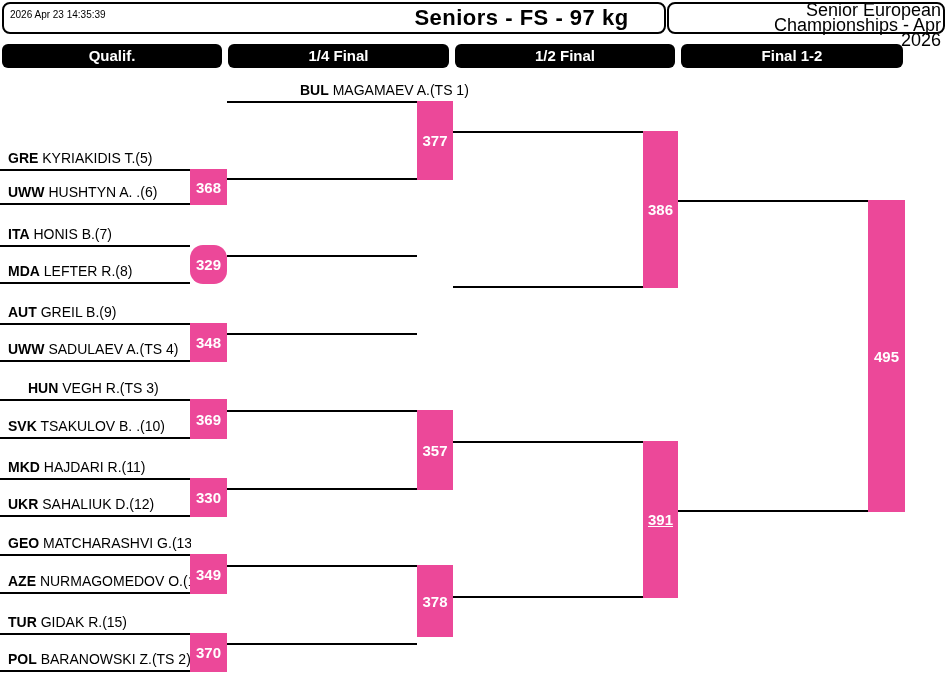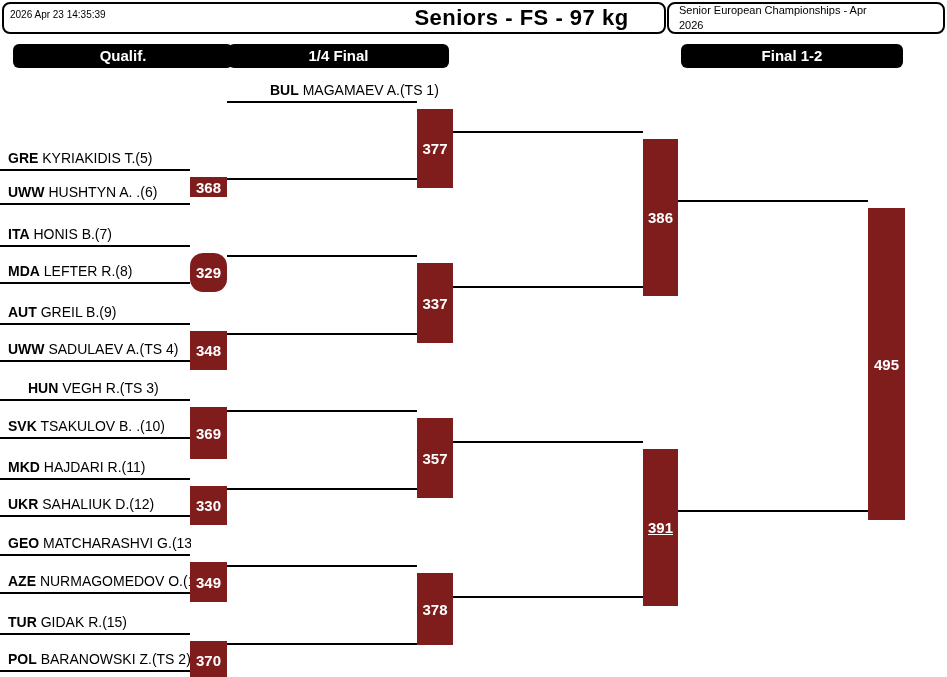--- a/index.html
+++ b/index.html
@@ -3,29 +3,29 @@
 <meta charset="utf-8">
 <style>
   html,body{margin:0;padding:0;background:#fff;}
   .page{
     position:relative;width:947px;height:677px;background:#fff;
     font-family:"Liberation Sans",sans-serif;color:#000;overflow:hidden;
   }
   .hbox{position:absolute;border:2px solid #000;border-radius:8px;background:#fff;box-sizing:border-box;}
   .timestamp{position:absolute;left:10px;top:9px;font-size:10px;}
   .title{position:absolute;left:8px;top:5px;width:947px;text-align:center;font-size:22px;font-weight:bold;letter-spacing:0.5px;padding-left:40px;}
-  .event{position:absolute;right:6px;top:3px;width:262px;text-align:left;font-size:11px;line-height:15px;}
+  .event{position:absolute;right:6px;top:3px;width:262px;text-align:right;font-size:18px;line-height:15px;}
   .colbar{
     position:absolute;top:44px;height:24px;background:#000;border-radius:6px;
     color:#fff;font-size:15px;font-weight:bold;text-align:center;line-height:24px;
   }
   .hline{position:absolute;height:2px;background:#000;}
   .mbox{
-    position:absolute;background:#7f1d1d;color:#fff;font-size:15px;font-weight:bold;
-    display:flex;align-items:center;justify-content:center;z-index:3;box-sizing:border-box;margin-top:8px;
+    position:absolute;background:#ec4899;color:#fff;font-size:15px;font-weight:bold;
+    display:flex;align-items:center;justify-content:center;z-index:3;box-sizing:border-box;
   }
   .name{
     position:absolute;height:20px;line-height:20px;font-size:14px;white-space:nowrap;
     overflow:hidden;z-index:1;
   }
   .name b{font-weight:bold;}
 </style>
 </head>
 <body>
 
@@ -33,41 +33,42 @@
 
   <div class="hbox" style="left:2px;top:2px;width:664px;height:32px;"></div>
   <div class="hbox" style="left:667px;top:2px;width:278px;height:32px;"></div>
   <div class="timestamp">2026 Apr 23 14:35:39</div>
   <div class="title">Seniors - FS - 97 kg</div>
   <div class="event">
     <span>Senior European Championships - Apr</span><br>
     <span>2026</span>
   </div>
 
-  <div class="colbar" style="left:2px;width:220px;margin-left:11px;">Qualif.</div>
+  <div class="colbar" style="left:2px;width:220px;">Qualif.</div>
   <div class="colbar" style="left:228px;width:221px;">1/4 Final</div>
+  <div class="colbar" style="left:455px;width:220px;">1/2 Final</div>
   <div class="colbar" style="left:681px;width:222px;">Final 1-2</div>
 
-  <div class="name" style="left:222px;top:80px;width:180px;padding-left:48px;">
+  <div class="name" style="left:252px;top:80px;width:180px;padding-left:48px;">
     <b>BUL</b>
     <span>MAGAMAEV A.(TS 1)</span>
   </div>
   <div class="hline" style="left:227px;top:101px;width:190px;"></div>
 
   <div class="name" style="left:8px;top:148px;width:183px;">
     <b>GRE</b>
     <span>KYRIAKIDIS T.(5)</span>
   </div>
   <div class="hline" style="left:0;top:169px;width:190px;"></div>
   <div class="name" style="left:8px;top:182px;width:183px;">
     <b>UWW</b>
     <span>HUSHTYN A. .(6)</span>
   </div>
   <div class="hline" style="left:0;top:203px;width:190px;"></div>
-  <div class="mbox" style="left:190px;top:169px;width:37px;height:20px;">
+  <div class="mbox" style="left:190px;top:169px;width:37px;height:36px;">
     <span>368</span>
   </div>
   <div class="hline" style="left:227px;top:178px;width:190px;"></div>
 
   <div class="name" style="left:8px;top:224px;width:183px;">
     <b>ITA</b>
     <span>HONIS B.(7)</span>
   </div>
   <div class="hline" style="left:0;top:245px;width:190px;"></div>
   <div class="name" style="left:8px;top:261px;width:183px;">
@@ -98,21 +99,21 @@
   <div class="name" style="left:8px;top:378px;width:183px;margin-left:20px;">
     <b>HUN</b>
     <span>VEGH R.(TS 3)</span>
   </div>
   <div class="hline" style="left:0;top:399px;width:190px;"></div>
   <div class="name" style="left:8px;top:416px;width:183px;">
     <b>SVK</b>
     <span>TSAKULOV B. .(10)</span>
   </div>
   <div class="hline" style="left:0;top:437px;width:190px;"></div>
-  <div class="mbox" style="left:190px;top:399px;width:37px;height:52px;">
+  <div class="mbox" style="left:190px;top:399px;width:37px;height:40px;">
     <span>369</span>
   </div>
   <div class="hline" style="left:227px;top:410px;width:190px;"></div>
 
   <div class="name" style="left:8px;top:457px;width:183px;">
     <b>MKD</b>
     <span>HAJDARI R.(11)</span>
   </div>
   <div class="hline" style="left:0;top:478px;width:190px;"></div>
   <div class="name" style="left:8px;top:494px;width:183px;">
@@ -153,23 +154,20 @@
   <div class="mbox" style="left:190px;top:633px;width:37px;height:39px;">
     <span>370</span>
   </div>
   <div class="hline" style="left:227px;top:643px;width:190px;"></div>
 
   <div class="mbox" style="left:417px;top:101px;width:36px;height:79px;">
     <span>377</span>
   </div>
   <div class="hline" style="left:453px;top:131px;width:190px;"></div>
 
-  <div class="mbox" style="left:417px;top:255px;width:36px;height:80px;">
-    <span>337</span>
-  </div>
   <div class="hline" style="left:453px;top:286px;width:190px;"></div>
 
   <div class="mbox" style="left:417px;top:410px;width:36px;height:80px;">
     <span>357</span>
   </div>
   <div class="hline" style="left:453px;top:441px;width:190px;"></div>
 
   <div class="mbox" style="left:417px;top:565px;width:36px;height:72px;">
     <span>378</span>
   </div>

